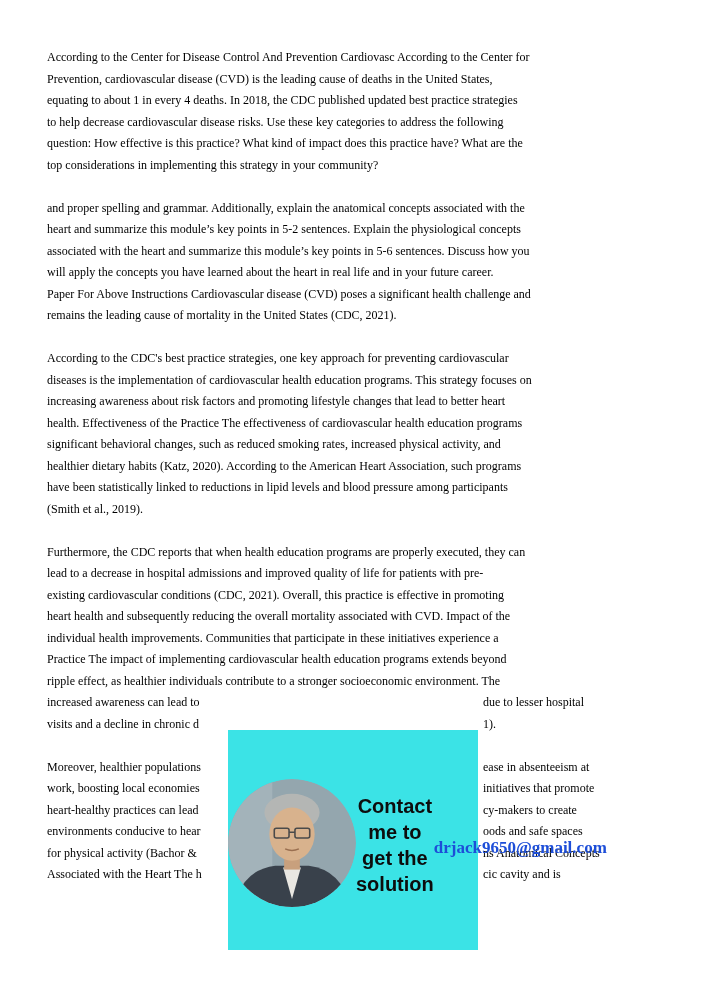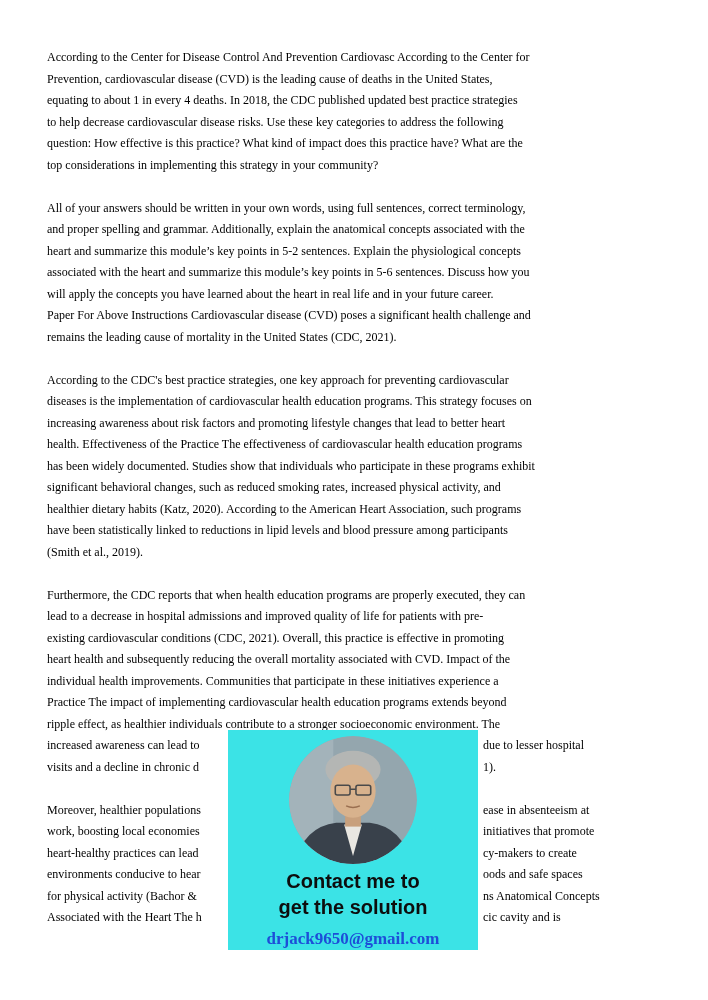--- a/index.html
+++ b/index.html
@@ -33,21 +33,21 @@
     top: 0;
   }
   
   .overlay {
     position: absolute;
     left: 228px;
     top: 730px;
     width: 250px;
     height: 220px;
     display: flex;
-    flex-direction: column;
+    flex-direction: row;
     align-items: center;
     padding-top: 6px;
     box-sizing: border-box;
     text-align: center;
   }
   .photo-wrap {
     width: 128px;
     height: 128px;
     border-radius: 50%;
     overflow: hidden;
@@ -78,34 +78,32 @@
   <div id="doc" class="doc">
       <div class="para">
         <div class="line">According to the Center for Disease Control And Prevention Cardiovasc According to the Center for</div>
         <div class="line">Prevention, cardiovascular disease (CVD) is the leading cause of deaths in the United States,</div>
         <div class="line">equating to about 1 in every 4 deaths. In 2018, the CDC published updated best practice strategies</div>
         <div class="line">to help decrease cardiovascular disease risks. Use these key categories to address the following</div>
         <div class="line">question: How effective is this practice? What kind of impact does this practice have? What are the</div>
         <div class="line">top considerations in implementing this strategy in your community?</div>
       </div>
       <div class="para">
-        <div class="line">All of your answers should be written in your own words, using full sentences, correct terminology,</div>
         <div class="line">and proper spelling and grammar. Additionally, explain the anatomical concepts associated with the</div>
         <div class="line">heart and summarize this module’s key points in 5-2 sentences. Explain the physiological concepts</div>
         <div class="line">associated with the heart and summarize this module’s key points in 5-6 sentences. Discuss how you</div>
         <div class="line">will apply the concepts you have learned about the heart in real life and in your future career.</div>
         <div class="line">Paper For Above Instructions Cardiovascular disease (CVD) poses a significant health challenge and</div>
         <div class="line">remains the leading cause of mortality in the United States (CDC, 2021).</div>
       </div>
       <div class="para">
         <div class="line">According to the CDC's best practice strategies, one key approach for preventing cardiovascular</div>
         <div class="line">diseases is the implementation of cardiovascular health education programs. This strategy focuses on</div>
         <div class="line">increasing awareness about risk factors and promoting lifestyle changes that lead to better heart</div>
         <div class="line">health. Effectiveness of the Practice The effectiveness of cardiovascular health education programs</div>
-        <div class="line">has been widely documented. Studies show that individuals who participate in these programs exhibit</div>
         <div class="line">significant behavioral changes, such as reduced smoking rates, increased physical activity, and</div>
         <div class="line">healthier dietary habits (Katz, 2020). According to the American Heart Association, such programs</div>
         <div class="line">have been statistically linked to reductions in lipid levels and blood pressure among participants</div>
         <div class="line">(Smith et al., 2019).</div>
       </div>
       <div class="para">
         <div class="line">Furthermore, the CDC reports that when health education programs are properly executed, they can</div>
         <div class="line">lead to a decrease in hospital admissions and improved quality of life for patients with pre-</div>
         <div class="line">existing cardiovascular conditions (CDC, 2021). Overall, this practice is effective in promoting</div>
         <div class="line">heart health and subsequently reducing the overall mortality associated with CVD. Impact of the</div>

